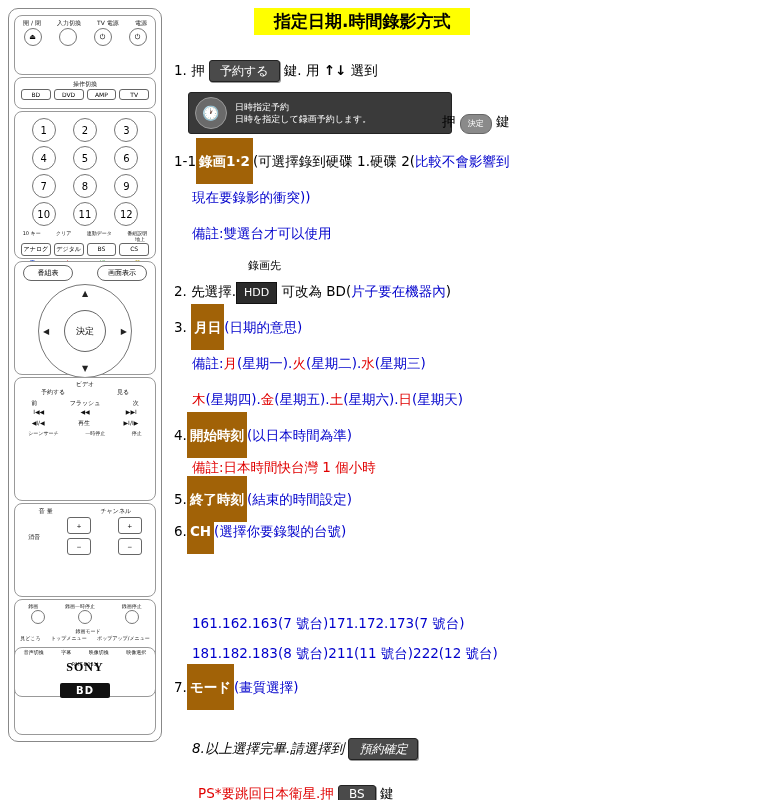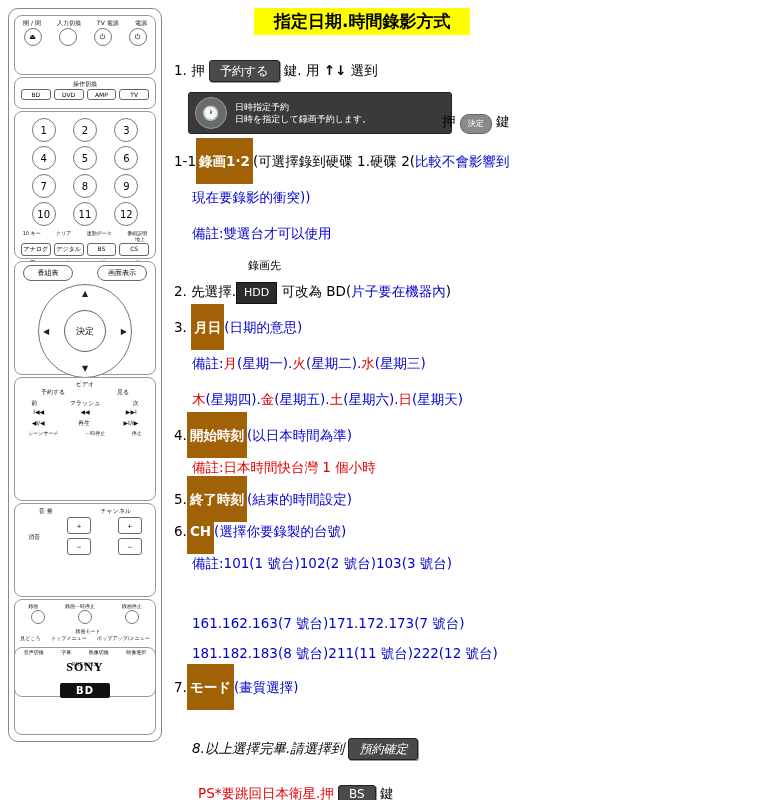--- a/index.html
+++ b/index.html
@@ -312,23 +312,20 @@
   </div>
   <div class="ln red" style="left:22px;top:458px;">備註:日本時間快台灣 1 個小時</div>
 
   <div class="ln" style="left:4px;top:490px;">
     <span>5.</span><span class="inv">終了時刻</span><span class="blue">(結束的時間設定)</span>
   </div>
 
   <div class="ln" style="left:4px;top:522px;">
     <span>6.</span><span class="inv">CH</span><span class="blue">(選擇你要錄製的台號)</span>
   </div>
-  <div class="ln blue" style="left:22px;top:554px;">
-    <span>備註:</span><span>101(1 號台)102(2 號台)103(3 號台)</span>
-  </div>
   <div class="ln blue" style="left:22px;top:614px;">161.162.163(7 號台)171.172.173(7 號台)</div>
   <div class="ln blue" style="left:22px;top:644px;">181.182.183(8 號台)211(11 號台)222(12 號台)</div>
 
   <div class="ln" style="left:4px;top:678px;">
     <span>7.</span><span class="inv">モード</span><span class="blue">(畫質選擇)</span>
   </div>
 
   <div class="ln" style="left:22px;top:738px;font-style:italic;">
     <span>8.以上選擇完畢.請選擇到</span>
     <span class="gkey">預約確定</span>

